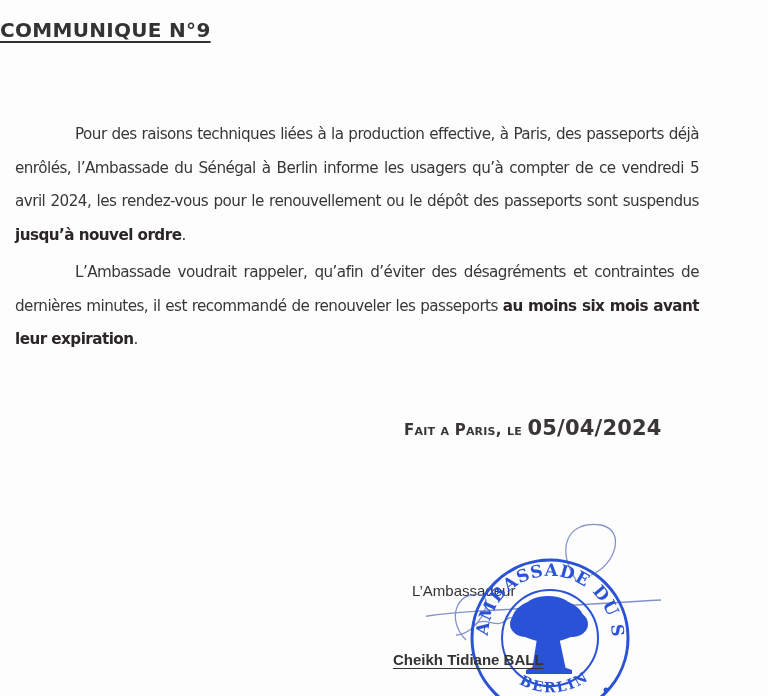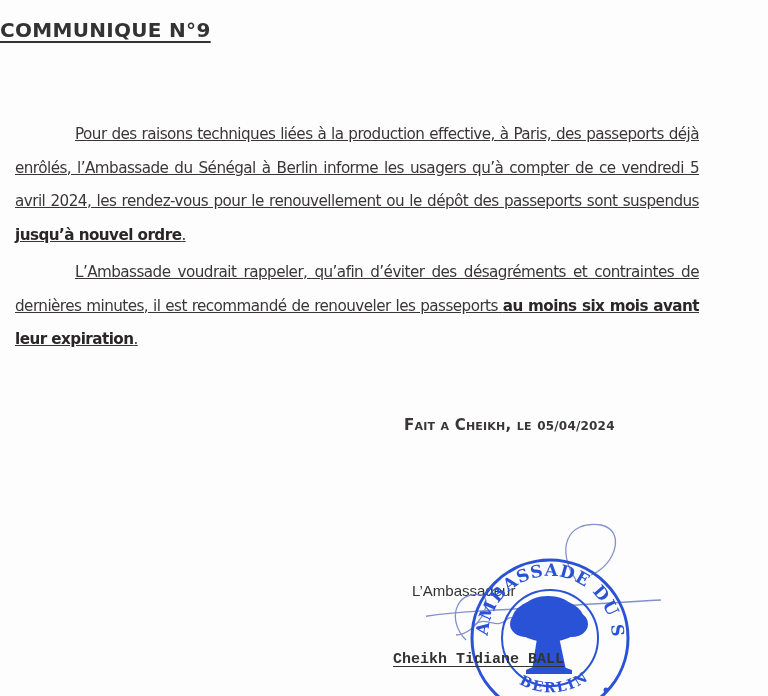--- a/index.html
+++ b/index.html
@@ -19,58 +19,57 @@
   }
   .title span { text-decoration: underline; text-underline-offset: 4px; text-decoration-thickness: 2px; }
   .para {
     position: absolute; left: 15px; width: 684px;
     font-family: "DejaVu Sans", sans-serif;
     font-size: 15.2px; line-height: 33.5px;
     text-align: justify; text-indent: 60px;
     color: #3a3637;
     letter-spacing: -0.55px;
     word-spacing: 0px;
-    text-decoration: underline;
   }
   .p1 { top: 118px; }
   .p2 { top: 256px; }
   .para b { color: #2a2627; }
   .signed {
     position: absolute; left: 404px; top: 416px;
     font-family: "DejaVu Sans", sans-serif;
     font-weight: bold; font-size: 15px; color: #3a3637;
     font-variant: small-caps; letter-spacing: 0.2px;
   }
-  .signed .date { font-variant: normal; font-size: 12px; }
+  .signed .date { font-variant: normal; font-size: 21px; }
   .amb-label {
     position: absolute; left: 412px; top: 558px;
     font-family: "Liberation Sans", sans-serif;
     font-size: 15px; color: #333; margin-top: 24px;
   }
   .signer {
     position: absolute; left: 393px; top: 651px;
-    font-family: Liberation Mono, monospace;
+    font-family: Liberation Sans, sans-serif;
     font-weight: bold; font-size: 15px; color: #333;
     text-decoration: underline; text-underline-offset: 3px;
   }
   .stamp { position: absolute; left: 426px; top: 520px; width: 240px; height: 176px; }
 </style>
 </head>
 <body>
 
 <div class="title">
   <span>COMMUNIQUE N°9</span>
 </div>
 
 <div class="para p1"><span>Pour des raisons techniques liées à la production effective, à Paris, des passeports déjà enrôlés, l’Ambassade du Sénégal à Berlin informe les usagers qu’à compter de ce vendredi 5 avril 2024, les rendez-vous pour le renouvellement ou le dépôt des passeports sont suspendus </span><b>jusqu’à nouvel ordre</b><span>.</span></div>
 
 <div class="para p2"><span>L’Ambassade voudrait rappeler, qu’afin d’éviter des désagréments et contraintes de dernières minutes, il est recommandé de renouveler les passeports </span><b>au moins six mois avant leur expiration</b><span>.</span></div>
 
 <div class="signed">
-  <span>Fait a Cheikh, le</span>
+  <span>Fait a Paris, le</span>
   <span class="date">05/04/2024</span>
 </div>
 
 <div class="amb-label">L’Ambassadeur</div>
 
 <svg class="stamp" viewBox="0 0 240 176" xmlns="http://www.w3.org/2000/svg">
   <defs>
     <path id="arcTop" d="M 62 118 A 62 62 0 0 1 186 118"></path>
     <path id="arcBot" d="M 88 160 A 62 62 0 0 0 162 160"></path>
   </defs>

